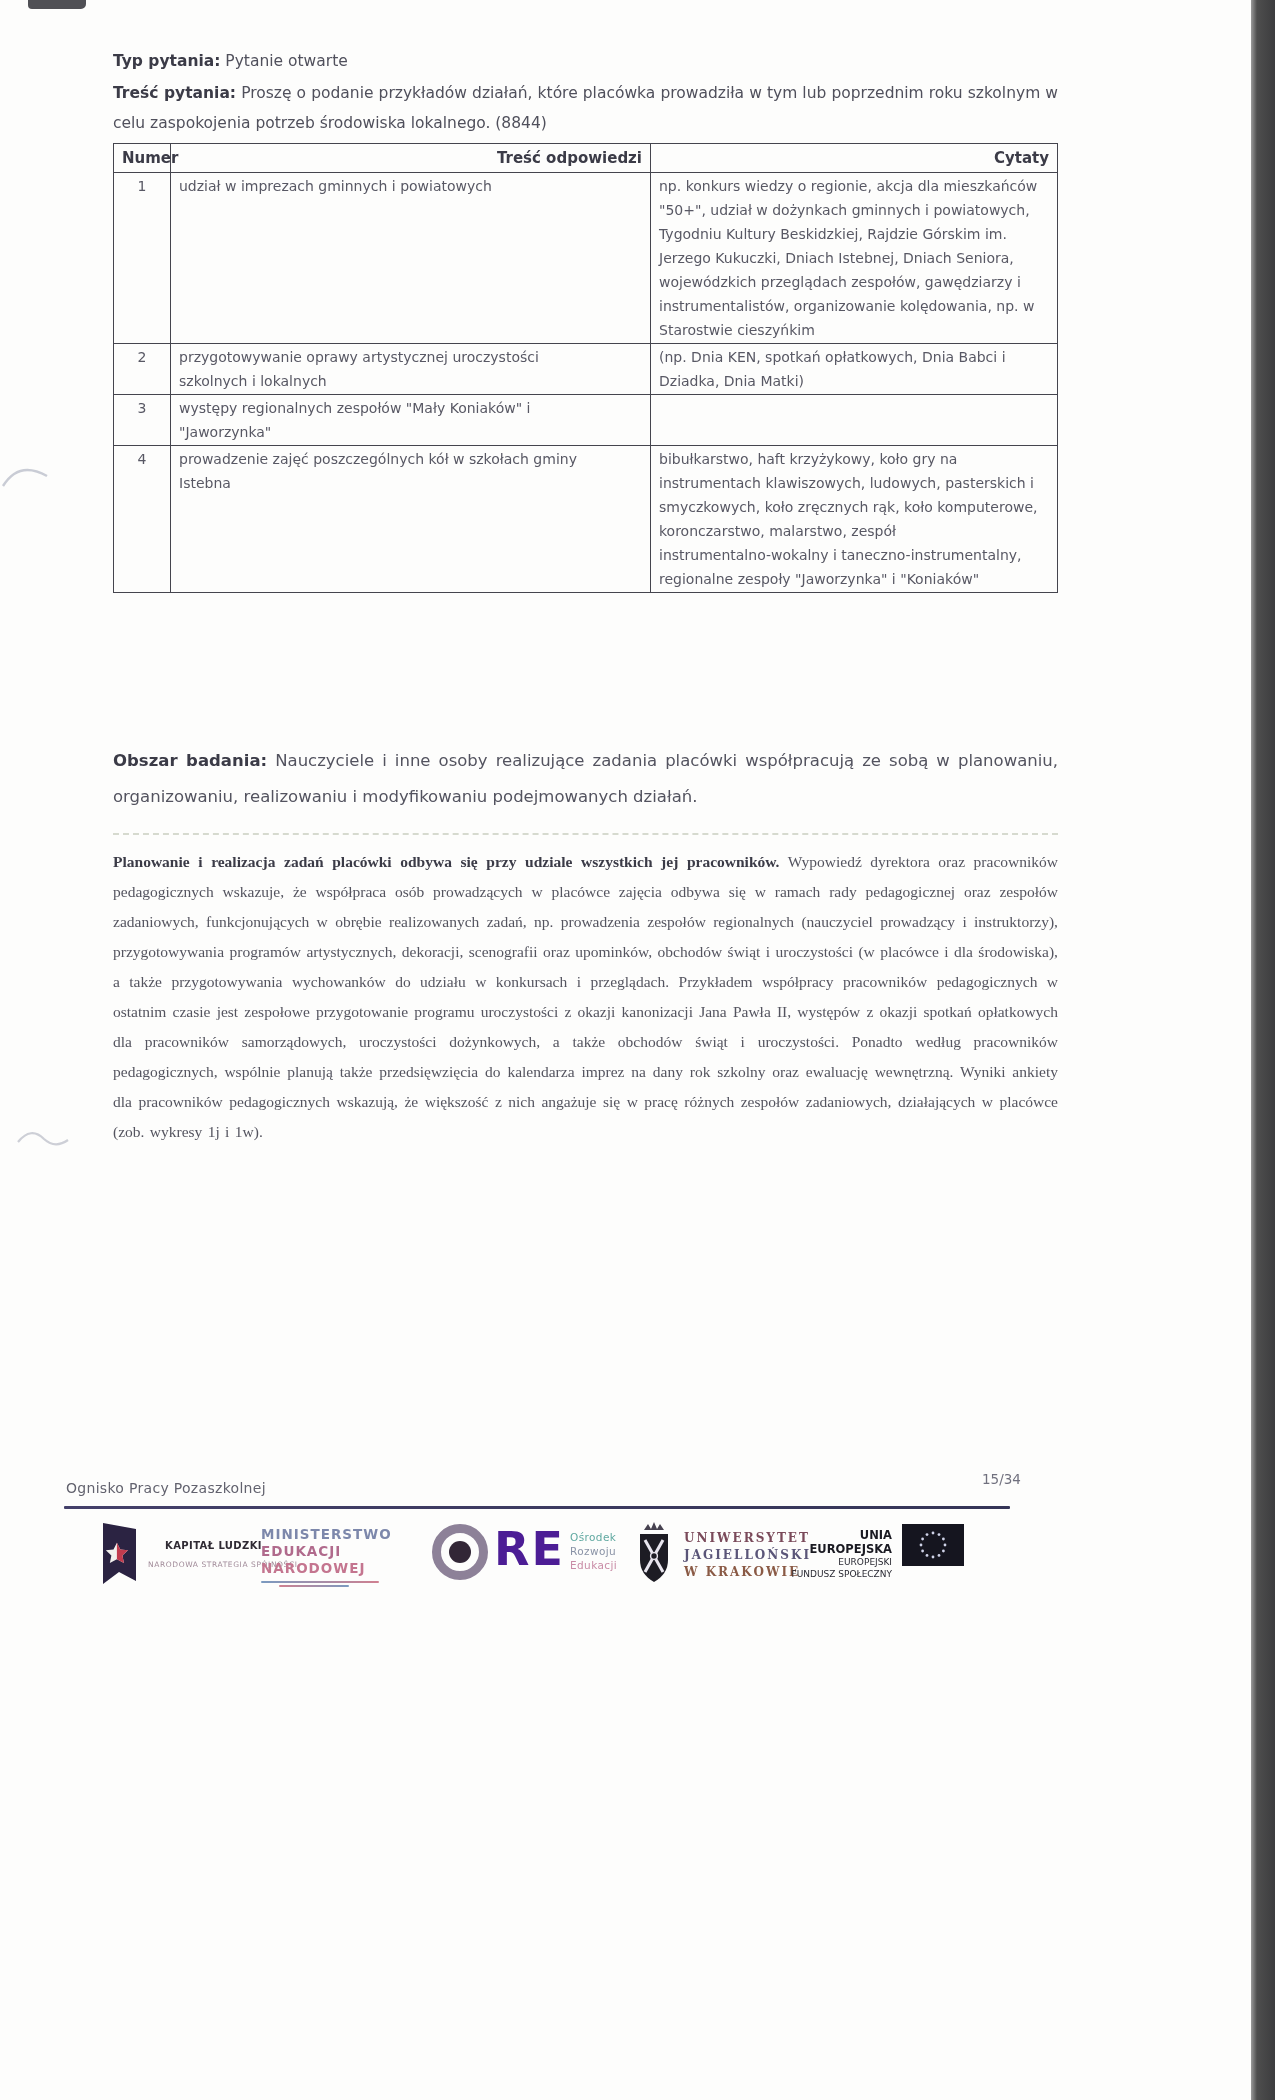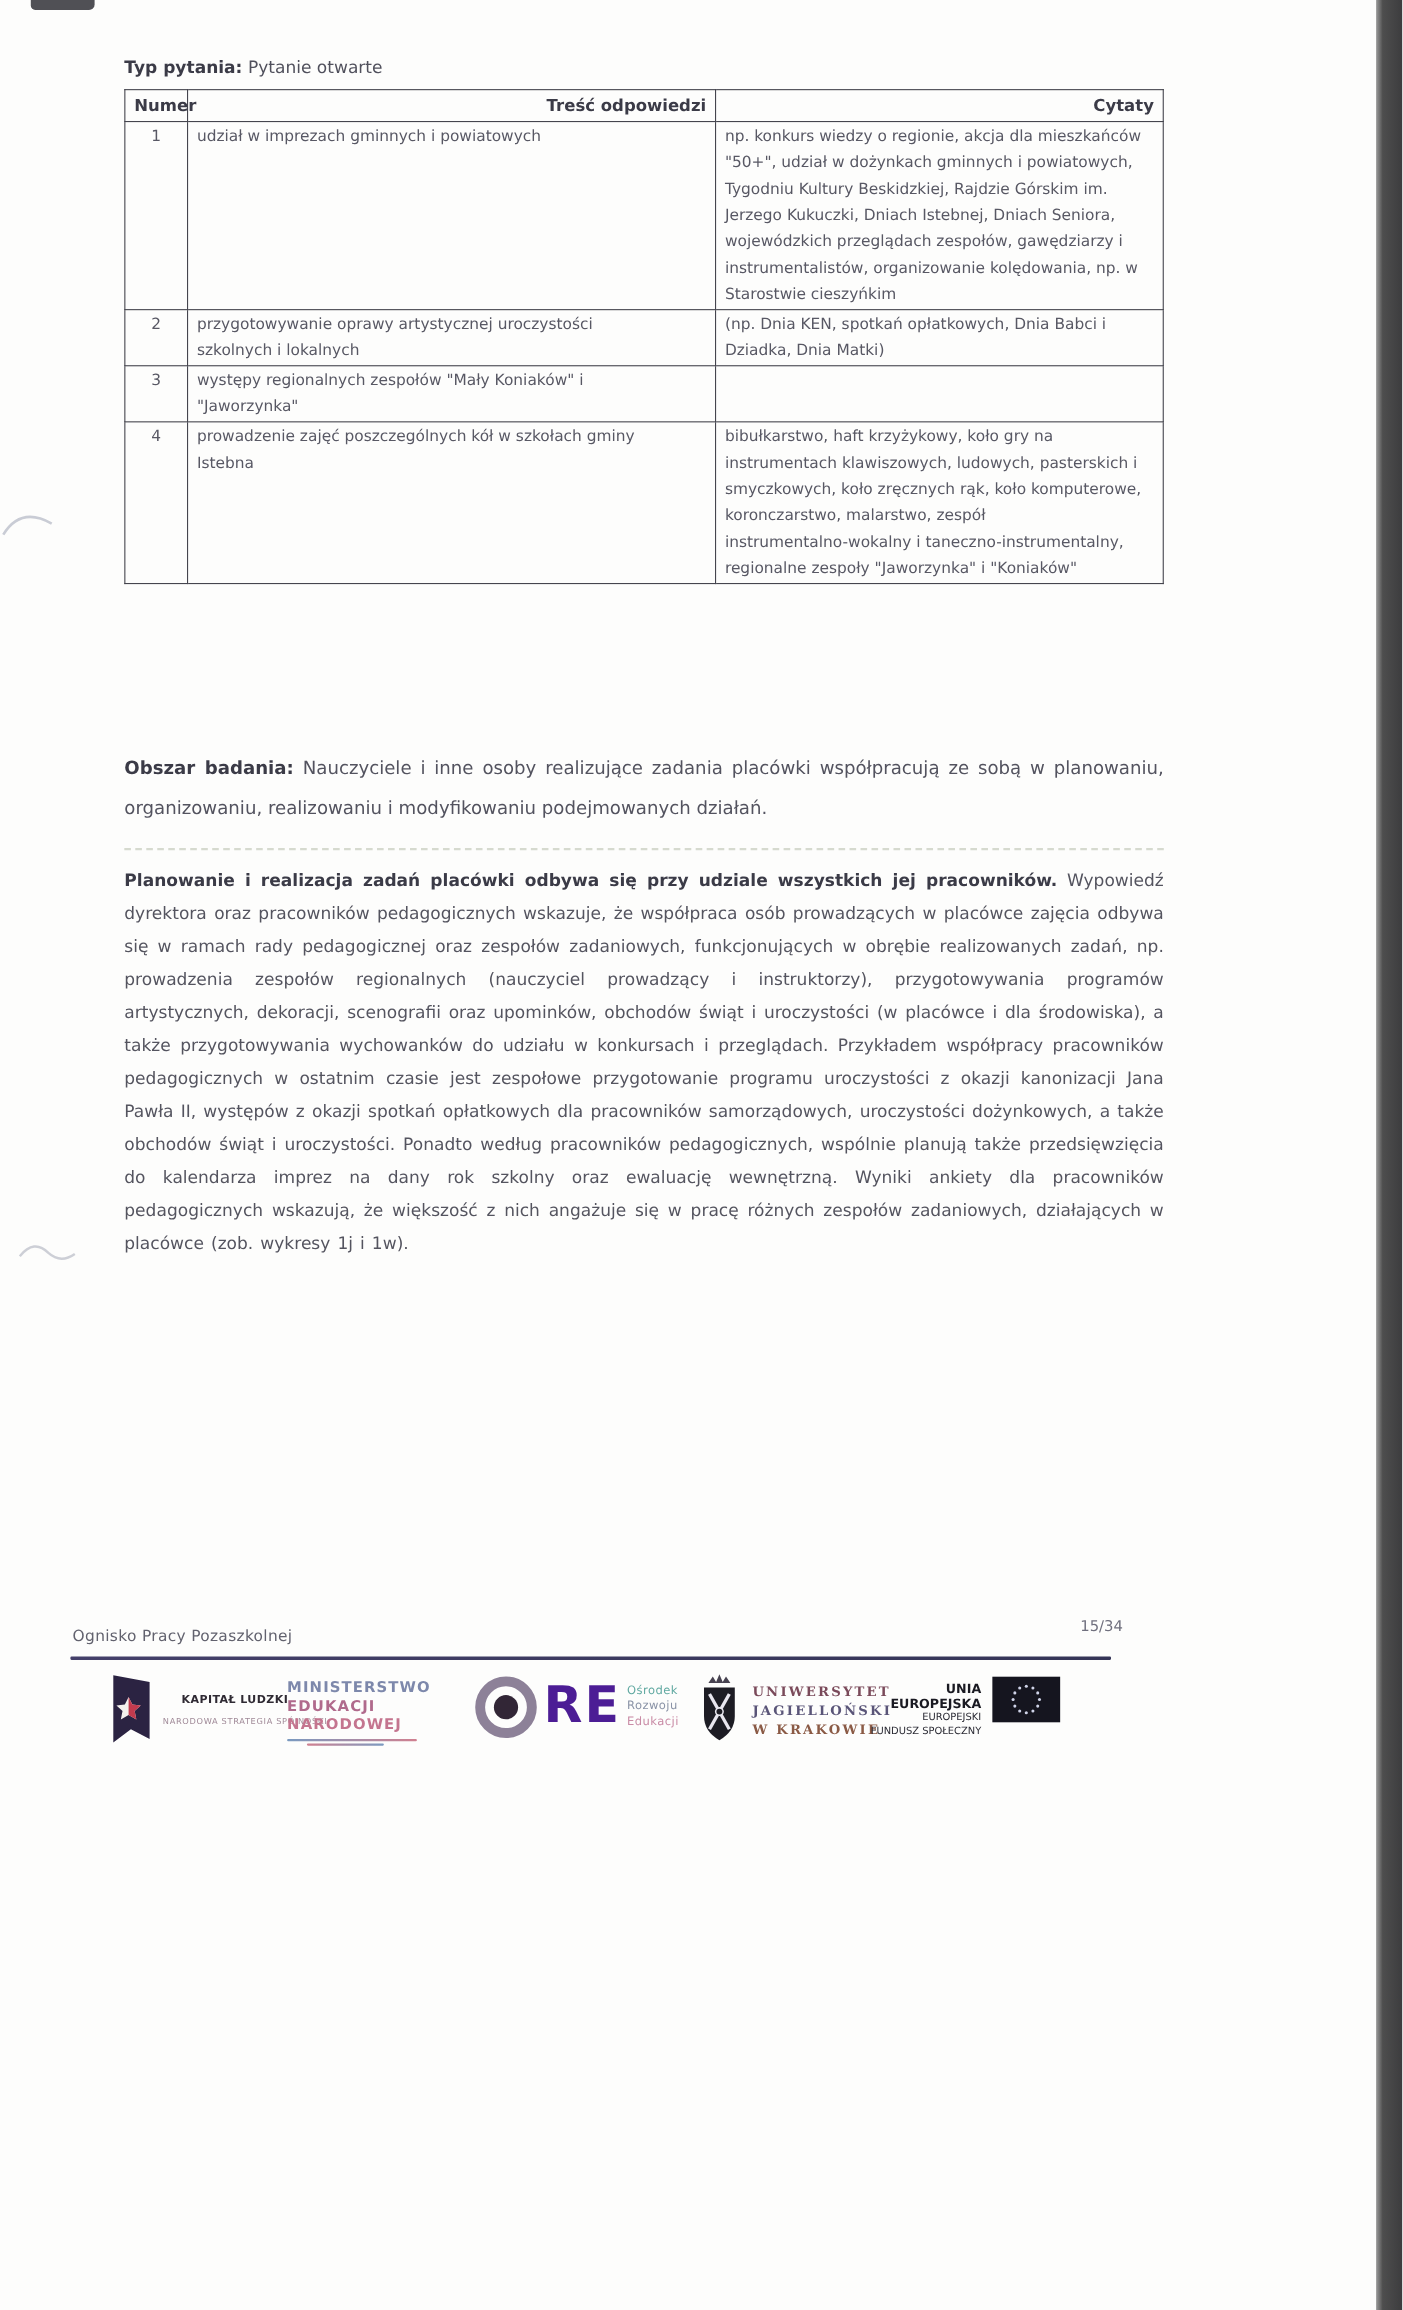--- a/index.html
+++ b/index.html
@@ -18,21 +18,21 @@
   table.answers th, table.answers td {
     border:1.6px solid #45454e; vertical-align:top; padding:1px 8px;
     font-size:14px; line-height:24px;
   }
   table.answers th { text-align:right; font-size:15px; color:#3b3b47; padding:2px 8px; background:#fdfdfc; }
   table.answers td { white-space:pre-wrap; color:#585864; }
   td.num { text-align:center; }
 
   .obszar { margin:150px 0 0 0; font-size:16.5px; line-height:36px; text-align:justify; color:#53535f; }
   hr.dashed { border:none; border-top:2px dashed #d6dacf; margin:18px 0 12px 0; }
-  .findings { margin:0; font-size:15.5px; line-height:30px; text-align:justify; word-spacing:1.5px; color:#54545f; }
+  .findings { margin:0; font-size:15.5px; line-height:30px; text-align:justify; word-spacing:1.5px; color:#54545f;font-family:Liberation Serif, serif; }
 
   .footer-institution { position:absolute; left:66px; top:1480px; font-size:14px; color:#62626e; letter-spacing:.3px; }
   .page-number { position:absolute; left:982px; top:1471px; font-size:13.5px; color:#70707e; }
   .footer-rule { position:absolute; left:64px; top:1506px; width:946px; height:2.5px;
     background:linear-gradient(90deg,#44406a,#353557); border-radius:1px; }
 
   .logos { position:absolute; left:96px; top:1518px; width:890px; height:100px; }
   .logos > div { position:absolute; }
 
   
@@ -74,20 +74,21 @@
 </style>
 </head>
 <body>
 
 <div class="page">
 
   <div class="content">
 
     <p class="meta-line"><strong>Typ pytania:</strong> <span>Pytanie otwarte</span></p>
 
+    <p class="meta-par"><strong>Treść pytania:</strong> <span>Proszę o podanie przykładów działań, które placówka prowadziła w tym lub poprzednim roku szkolnym w celu zaspokojenia potrzeb środowiska lokalnego. (8844)</span></p>
 
 
     <table class="answers">
       <colgroup>
         <col style="width:57px">
           <col style="width:480px">
           <col style="width:407px">
       </colgroup>
       <thead>
         <tr>

